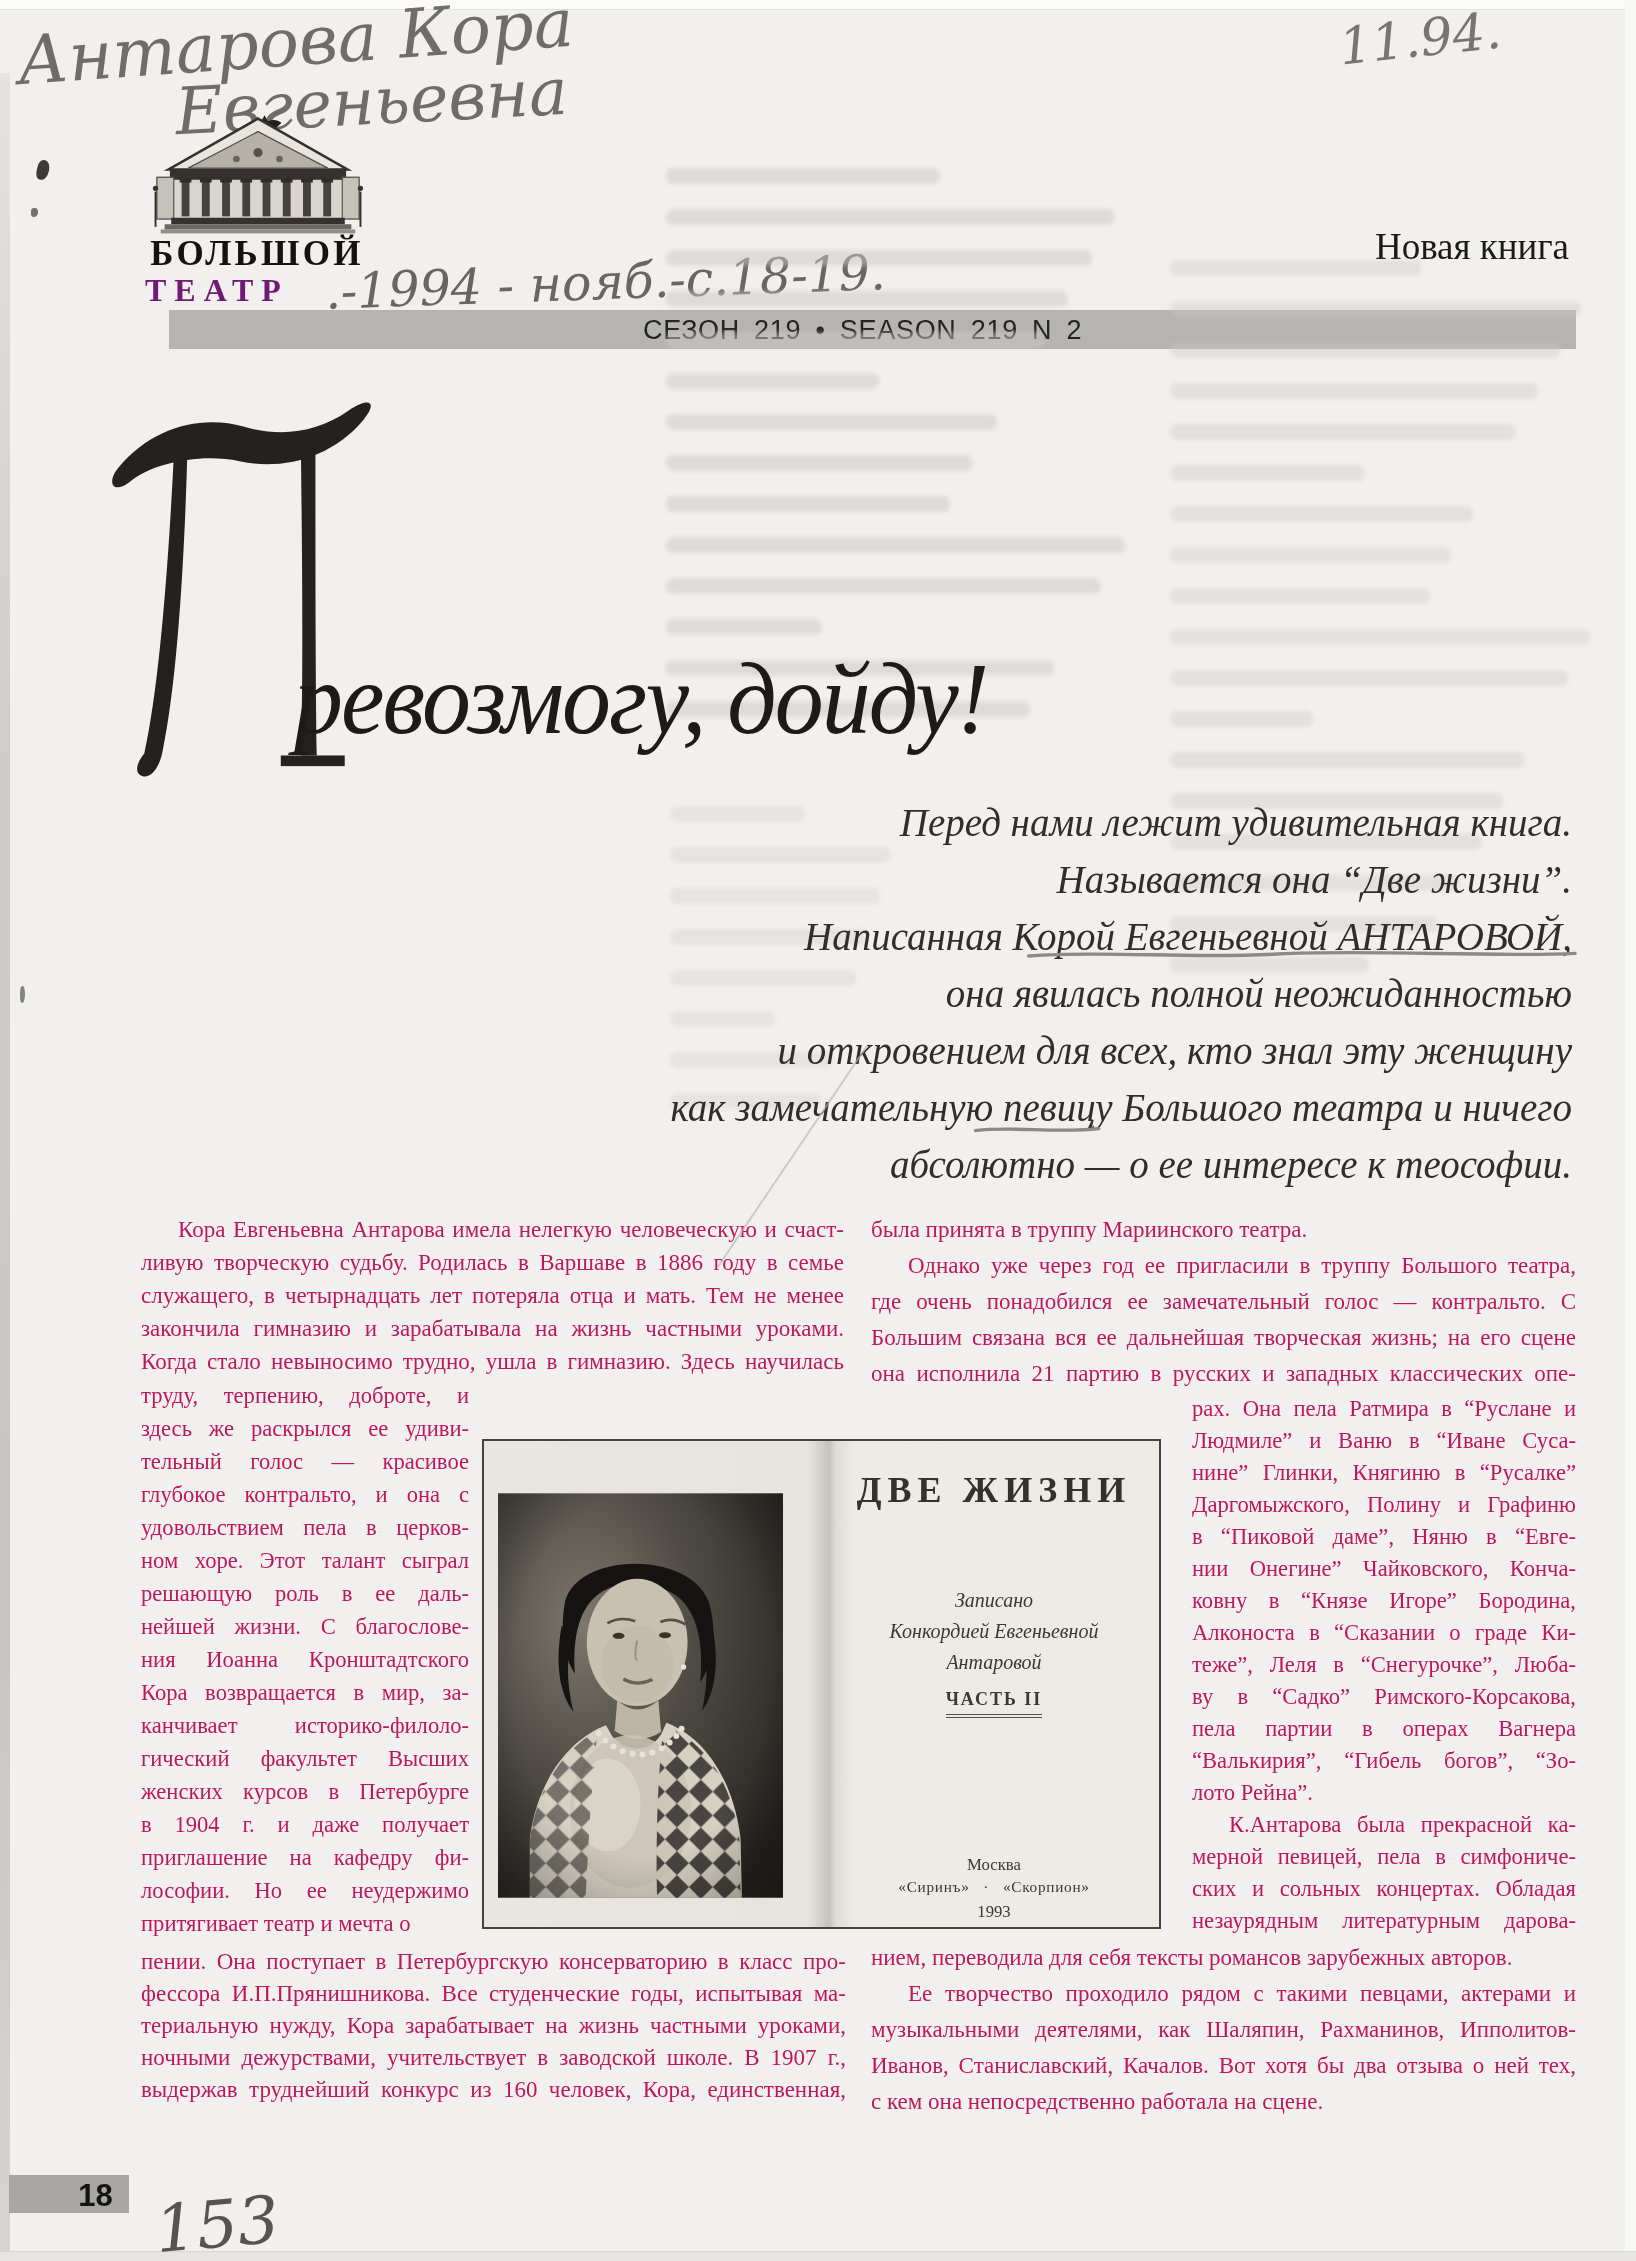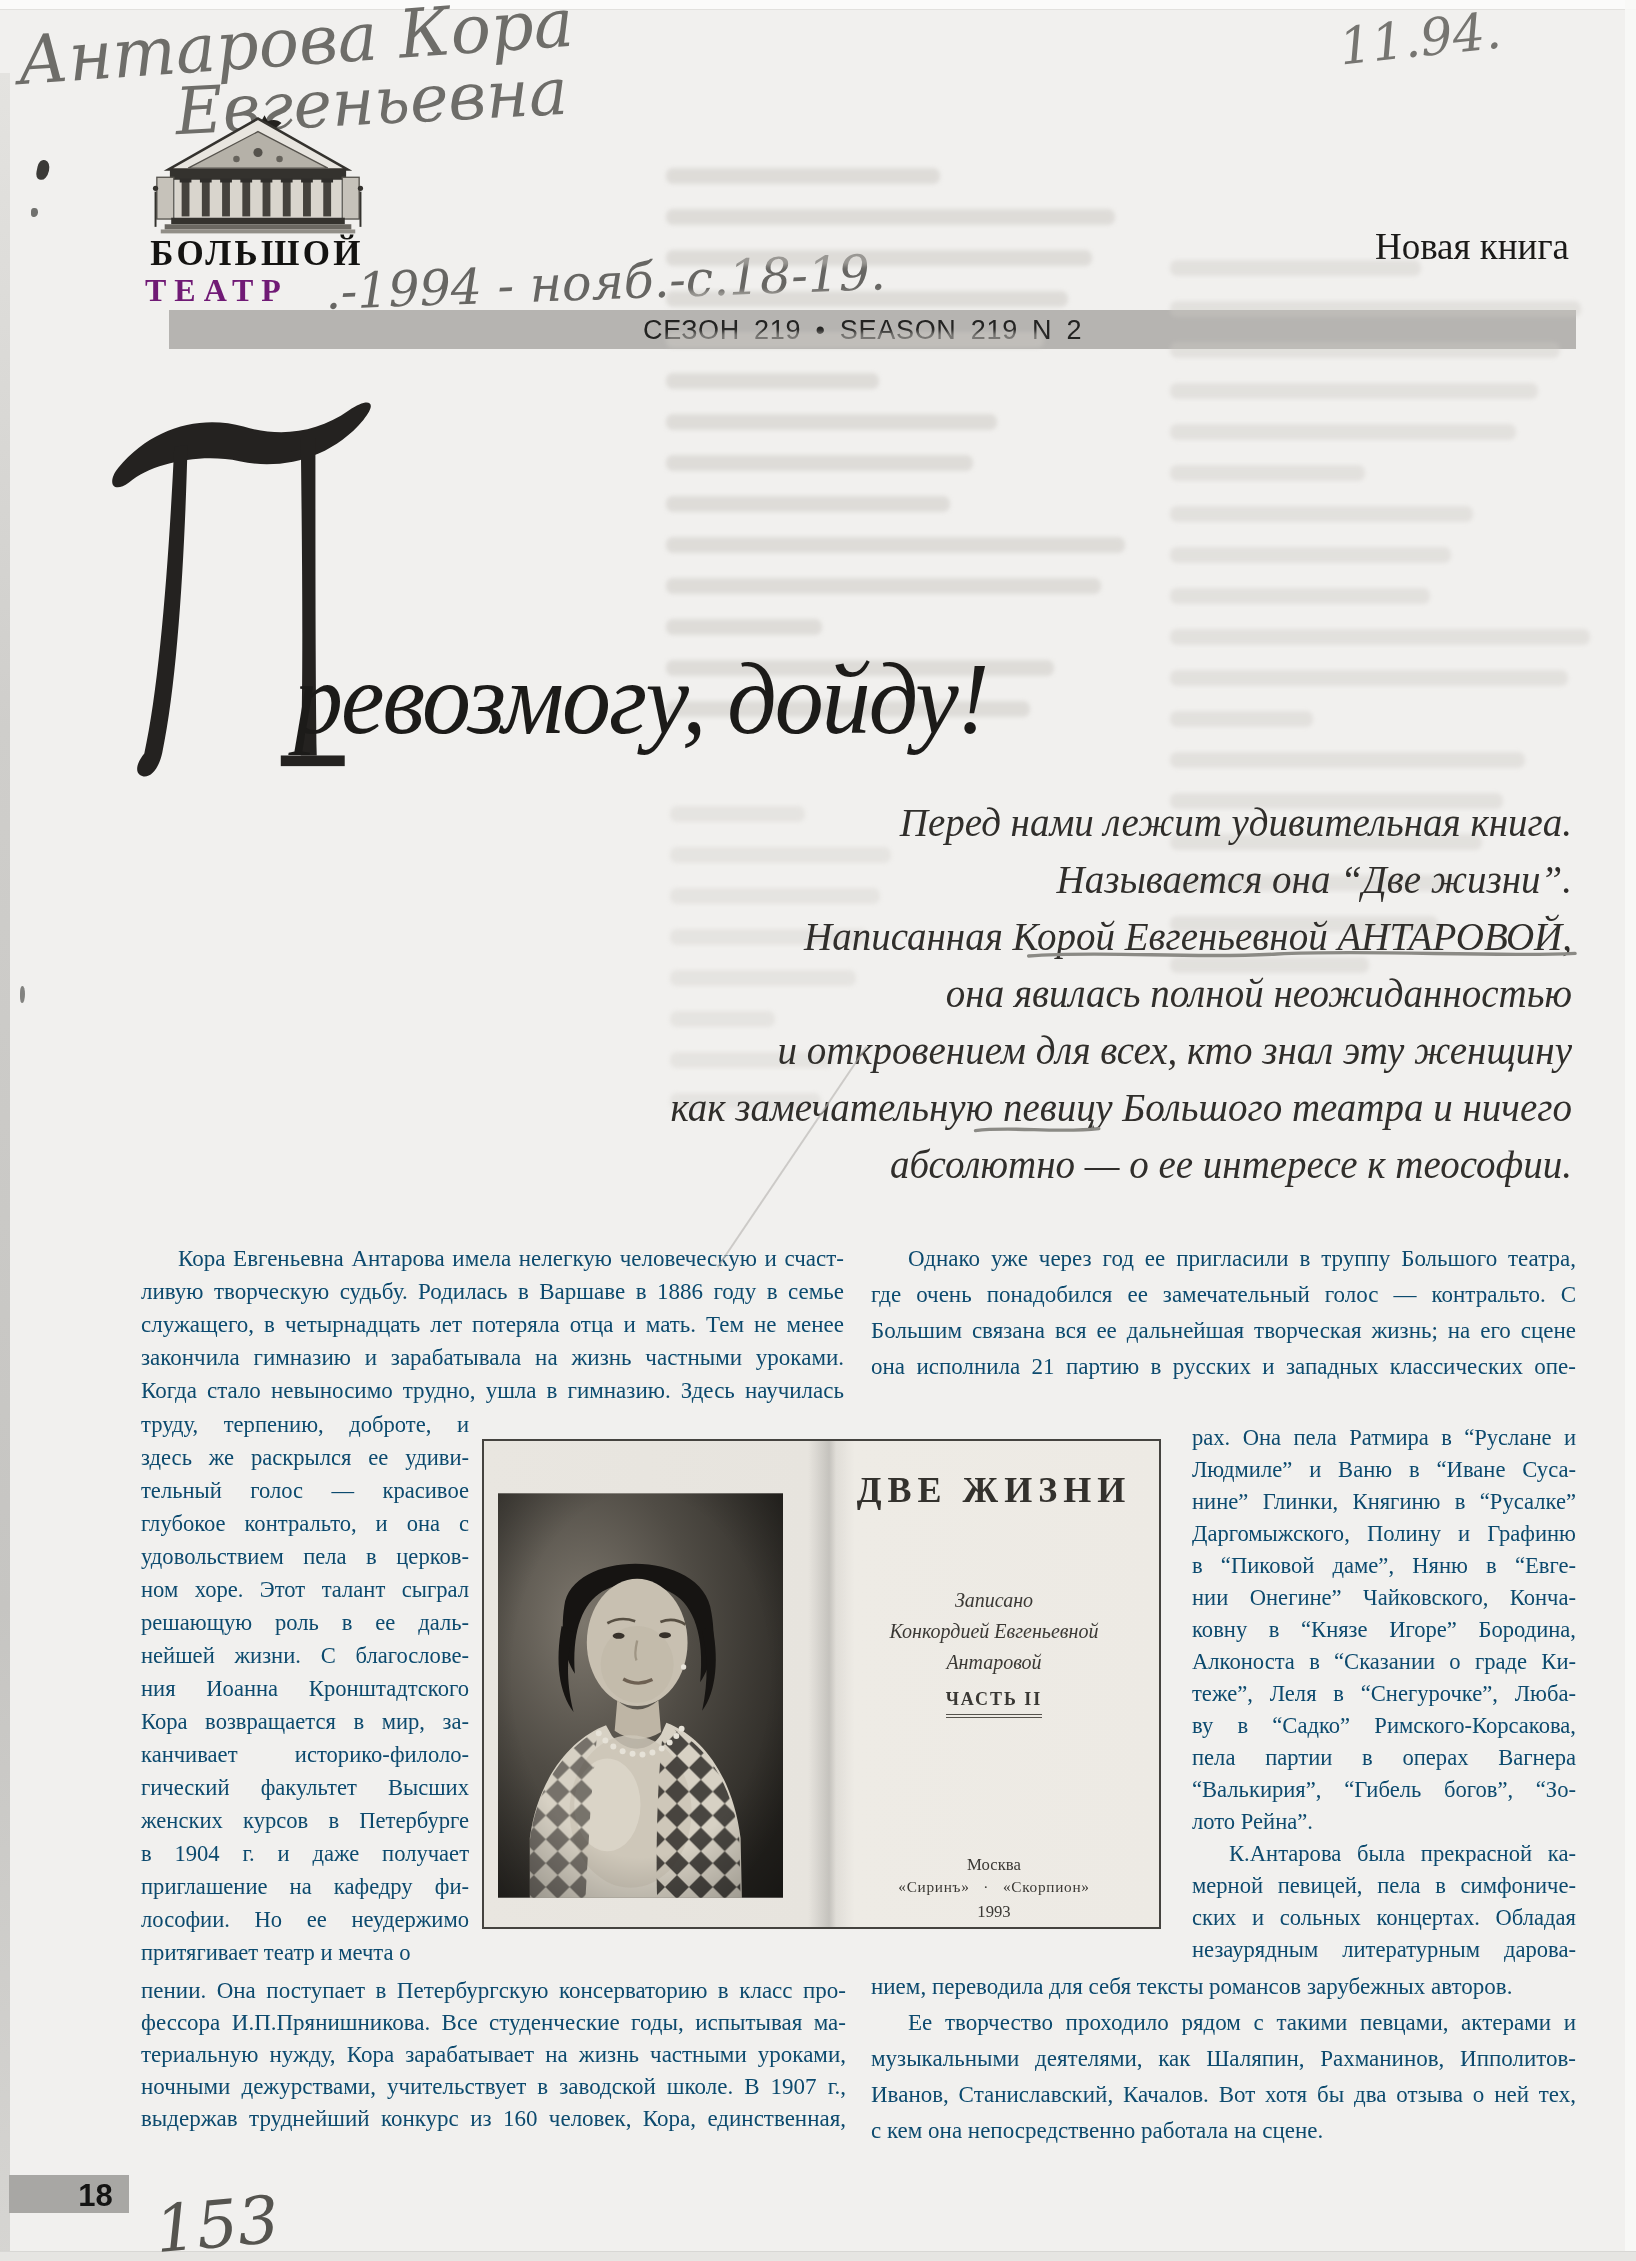--- a/index.html
+++ b/index.html
@@ -34,21 +34,21 @@
   .ghost3{opacity:.3;}
   
   .dropcap-svg{position:absolute;left:109px;top:397px;width:273px;height:400px;}
   .title-script{position:absolute;left:294px;top:641px;font-size:101px;font-style:italic;color:#1c1b19;
                 letter-spacing:-2px;transform:scaleX(.97);transform-origin:left;white-space:nowrap;}
   
   .lead{position:absolute;left:603px;top:794px;width:969px;font-style:italic;font-size:39px;color:#302e2b;}
   .lead .line{line-height:57px;text-align:right;text-align-last:right;white-space:nowrap;}
   .underline-svg{position:absolute;}
   
-  .bodyblock{position:absolute;font-size:23px;color:#0c4a6e;margin-top:29px;}
+  .bodyblock{position:absolute;font-size:23px;color:#be185d;}
   .line{text-align:justify;text-align-last:justify;}
   .line.short{text-align-last:left;}
   .line.ind{text-indent:37px;}
   #blkA{left:141px;top:1213px;width:703px;line-height:33px;}
   #blkB{left:141px;top:1379px;width:328px;line-height:33px;font-size:22.6px;}
   #blkC{left:141px;top:1946px;width:705px;line-height:32px;}
   #blkD{left:871px;top:1212px;width:705px;line-height:36px;}
   #blkE{left:1192px;top:1393px;width:384px;line-height:32px;font-size:22.6px;}
   #blkF{left:871px;top:1940px;width:705px;line-height:36px;}
   
@@ -233,20 +233,21 @@
       <div class="line short">притягивает театр и мечта о</div>
     </div>
   <div id="blkC" class="bodyblock">
       <div class="line">пении. Она поступает в Петербургскую консерваторию в класс про-</div>
       <div class="line">фессора И.П.Прянишникова. Все студенческие годы, испытывая ма-</div>
       <div class="line">териальную нужду, Кора зарабатывает на жизнь частными уроками,</div>
       <div class="line">ночными дежурствами, учительствует в заводской школе. В 1907 г.,</div>
       <div class="line">выдержав труднейший конкурс из 160 человек, Кора, единственная,</div>
     </div>
   <div id="blkD" class="bodyblock">
+      <div class="line short">была принята в труппу Мариинского театра.</div>
       <div class="line ind">Однако уже через год ее пригласили в труппу Большого театра,</div>
       <div class="line">где очень понадобился ее замечательный голос — контральто. С</div>
       <div class="line">Большим связана вся ее дальнейшая творческая жизнь; на его сцене</div>
       <div class="line">она исполнила 21 партию в русских и западных классических опе-</div>
     </div>
   <div id="blkF" class="bodyblock">
       <div class="line short">нием, переводила для себя тексты романсов зарубежных авторов.</div>
       <div class="line ind">Ее творчество проходило рядом с такими певцами, актерами и</div>
       <div class="line">музыкальными деятелями, как Шаляпин, Рахманинов, Ипполитов-</div>
       <div class="line">Иванов, Станиславский, Качалов. Вот хотя бы два отзыва о ней тех,</div>

